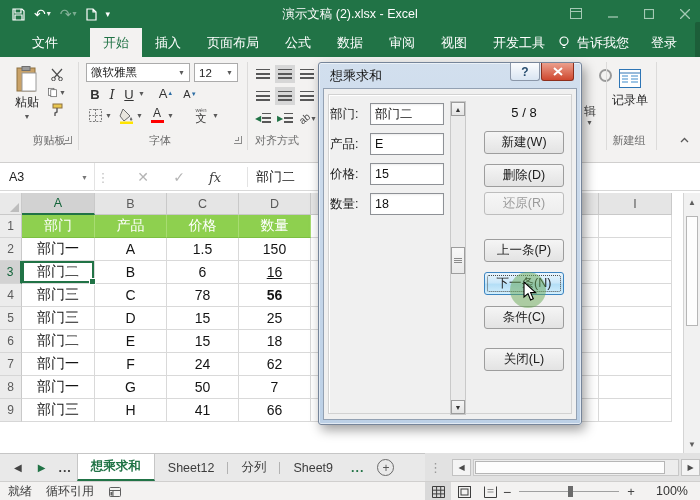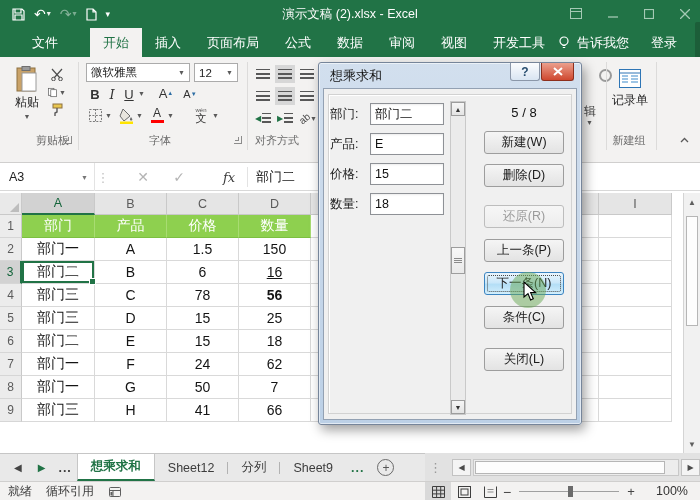--- a/index.html
+++ b/index.html
@@ -208,21 +208,21 @@
         <rect x="4" y="2.5" width="8" height="10" fill="#fff" stroke="#5a5a5a"></rect>
       </svg>
     <span class="mini-dd" style="margin-left:2px;">▼</span>
   </span>
   <span class="iconbox" style="left:48px;top:46px;width:18px;height:14px;">
     <svg width="13" height="14" viewBox="0 0 13 14">
         <rect x="2" y="1" width="9" height="4" fill="#e8c64f" stroke="#8d7140"></rect>
         <path d="M6,5 v4 l-2,1 v3" stroke="#5a5a5a" fill="none" stroke-width="1.4"></path>
       </svg>
   </span>
-  <span class="grp-label" style="left:11px;width:58px;text-align:right;">剪贴板</span>
+  <span class="grp-label" style="left:20px;width:58px;">剪贴板</span>
   <span class="launcher" style="left:64px;"></span>
   <div class="gsep" style="left:78px;"></div>
 
   <div class="combo" style="left:86px;top:6px;width:104px;">
     <span>微软雅黑</span>
       <span class="mini-dd">▼</span>
   </div>
   <div class="combo" style="left:194px;top:6px;width:44px;">
     <span>12</span>
       <span class="mini-dd">▼</span>
@@ -316,21 +316,21 @@
 </div>
 
 <div id="fbar">
   <div id="namebox">
     <span>A3</span>
     <span class="mini-dd">▼</span>
   </div>
   <span class="fbtn" style="left:98px;width:10px;color:#c4c4c4;">⋮</span>
   <span class="fbtn" style="left:132px;width:22px;color:#b4b4b4;font-size:14px;">✕</span>
   <span class="fbtn" style="left:168px;width:22px;color:#b4b4b4;font-size:14px;">✓</span>
-  <span class="fbtn" style="left:216px;width:26px;">
+  <span class="fbtn" style="left:202px;width:26px;">
       <span id="fx-label">fx</span>
     </span>
   <span style="position:absolute;left:247px;top:4px;height:20px;width:1px;background:#e3e3e3;"></span>
   <span id="fbar-content">部门二</span>
 </div>
 
 <div id="grid">
     <div id="gridbody">
       <div class="grow">
         <div class="gh corner" style="width: 22px;"></div>
@@ -559,21 +559,21 @@
       <span class="dsb-btn" style="top:0;">▲</span>
       <span id="dsb-thumb">
           <span></span>
         </span>
       <span class="dsb-btn" style="bottom:0;">▼</span>
     </div>
     <div id="rec-counter">5 / 8</div>
     <div id="dlg-buttons">
         <div class="dbtn" style="top: 42px;">新建(W)</div>
         <div class="dbtn" style="top: 75px;">删除(D)</div>
-        <div class="dbtn disabled" style="top: 116px;">还原(R)</div>
+        <div class="dbtn disabled" style="top: 103px;">还原(R)</div>
         <div class="dbtn" style="top: 150px;">上一条(P)</div>
         <div class="dbtn focused" style="top: 183px;">下一条(N)</div>
         <div class="dbtn" style="top: 217px;">条件(C)</div>
         <div class="dbtn" style="top: 259px;">关闭(L)</div>
       </div>
   </div>
 </div>
 
 <div id="click-circle"></div>
 <div id="cursor">

